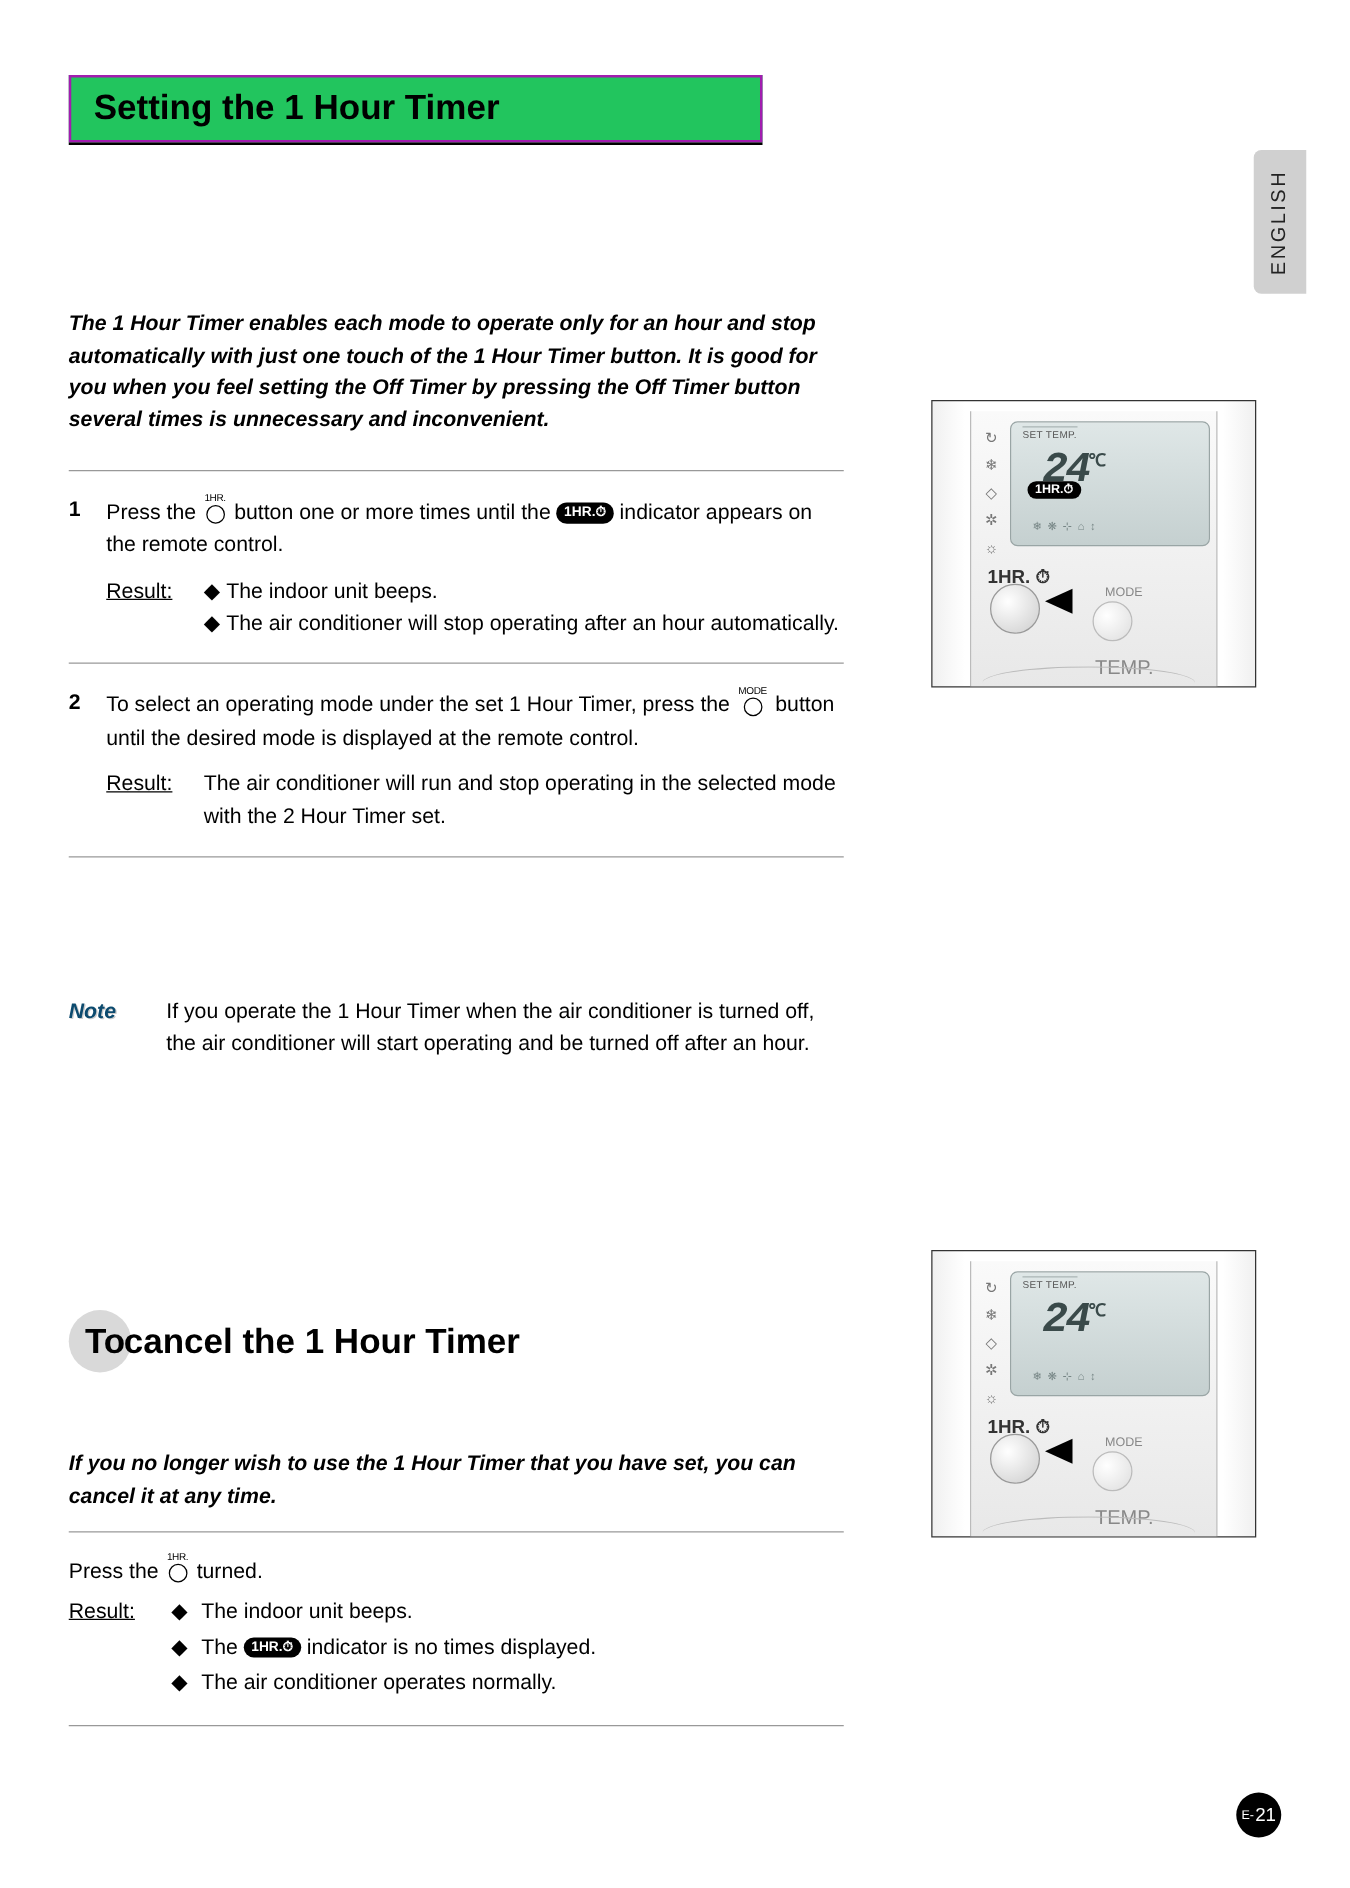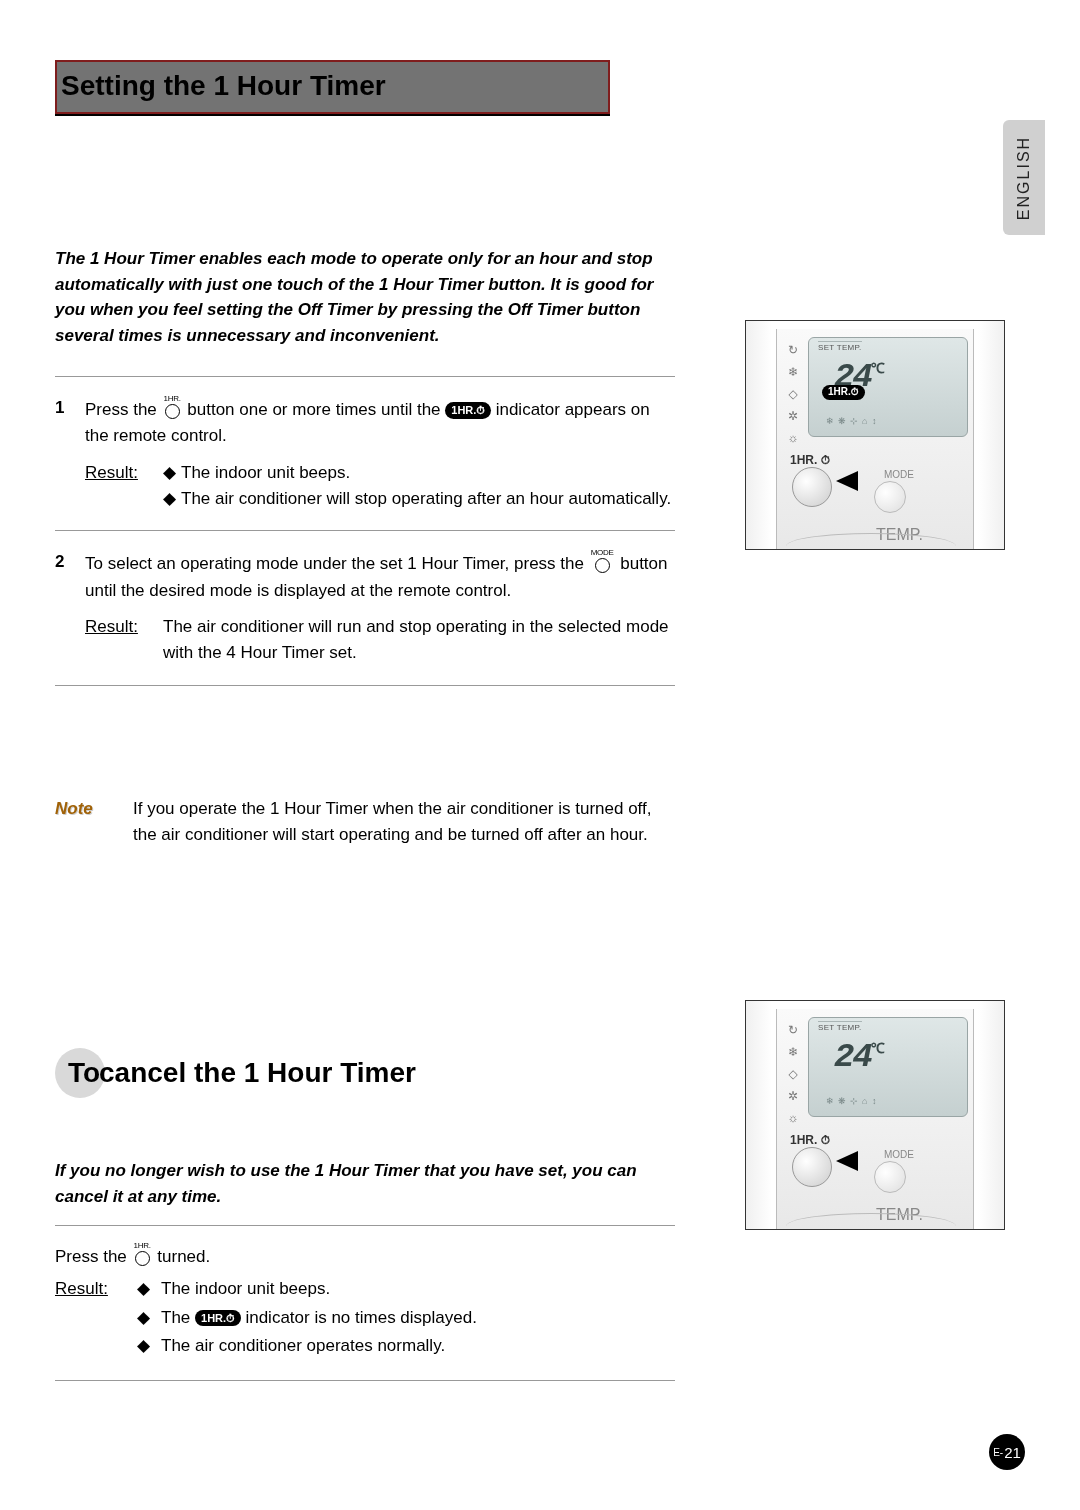--- a/index.html
+++ b/index.html
@@ -28,24 +28,24 @@
     align-items: center;
     justify-content: center;
   }
   .lang-tab span {
     transform: rotate(-90deg);
     font-size: 16px;
     letter-spacing: 2px;
     color: #222;
   }
   .title-box {
-    border: 2px solid #7f1d1d;
-    padding: 8px 20px 10px 4px;
+    border: 2px solid #a21caf;
+    padding: 8px 20px 10px 18px;
     width: 555px;
-    background: #737373;
+    background: #22c55e;
   }
   .title-box h1 {
     font-size: 28px;
     font-weight: bold;
     font-family: Arial, sans-serif;
   }
   .title-underline {
     height: 2px;
     background: #000;
     width: 555px;
@@ -120,21 +120,21 @@
   .note-row {
     margin-top: 110px;
     display: flex;
     font-size: 17px;
     line-height: 1.55;
     width: 620px;
   }
   .note-label {
     font-style: italic;
     font-weight: bold;
-    color: #a16207;
+    color: #0c4a6e;
     text-shadow: 1px 1px 0 #ccc;
     width: 78px;
     flex-shrink: 0;
   }
   .section2 {
     margin-top: 200px;
   }
   .section2-title {
     font-size: 28px;
     font-weight: bold;
@@ -251,21 +251,21 @@
   .remote .iconrow {
     position: absolute;
     left: 80px; top: 95px;
     font-size: 9px;
     color: #778686;
     letter-spacing: 1px;
   }
   .remote .hr-label {
     position: absolute;
     left: 44px; top: 132px;
-    font-size: 12px;
+    font-size: 15px;
     color: #333;
     font-weight: bold;
   }
   .remote .hr-btn {
     position: absolute;
     left: 46px; top: 146px;
     width: 40px;
     height: 40px;
     border-radius: 50%;
     background: radial-gradient(circle at 35% 35%, #fff, #ccc);
@@ -373,21 +373,21 @@
       <div class="step-num">2</div>
       <div class="step-body">
         <span>To select an operating mode under the set 1 Hour Timer, press the </span>
         <span class="icon-btn">
           <span class="tiny">MODE</span>
           <span class="circ"></span>
         </span>
         <span style="display:contents"> button until the desired mode is displayed at the remote control.</span>
         <div class="result-row">
           <div class="result-label">Result:</div>
-          <div class="result-body">The air conditioner will run and stop operating in the selected mode with the 4 Hour Timer set.</div>
+          <div class="result-body">The air conditioner will run and stop operating in the selected mode with the 2 Hour Timer set.</div>
         </div>
       </div>
     </div>
 
   </div>
 
   <div class="note-row">
     <div class="note-label">Note</div>
     <div>If you operate the 1 Hour Timer when the air conditioner is turned off, the air conditioner will start operating and be turned off after an hour.</div>
   </div>

